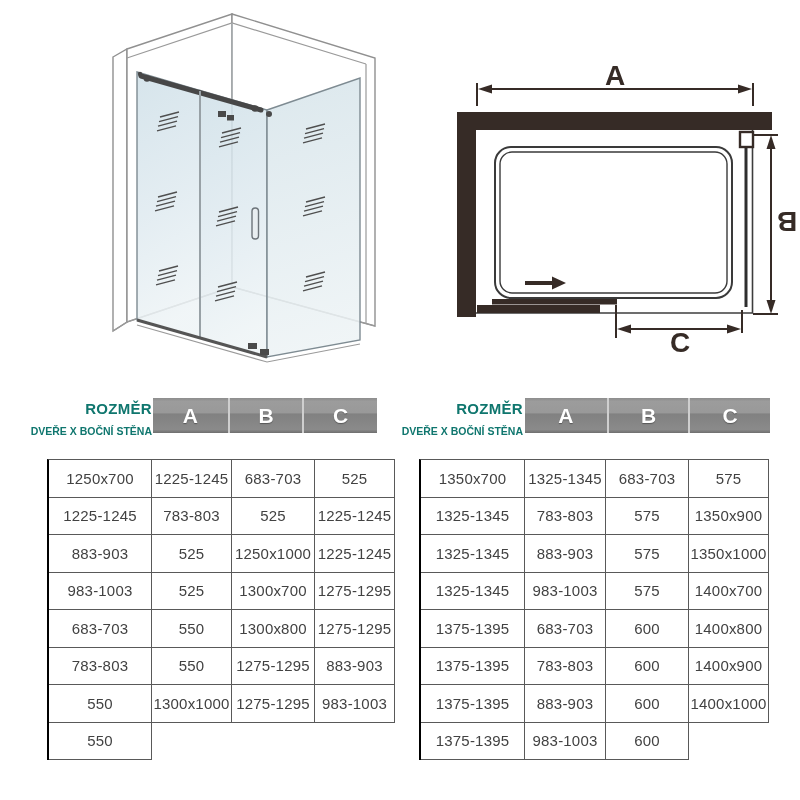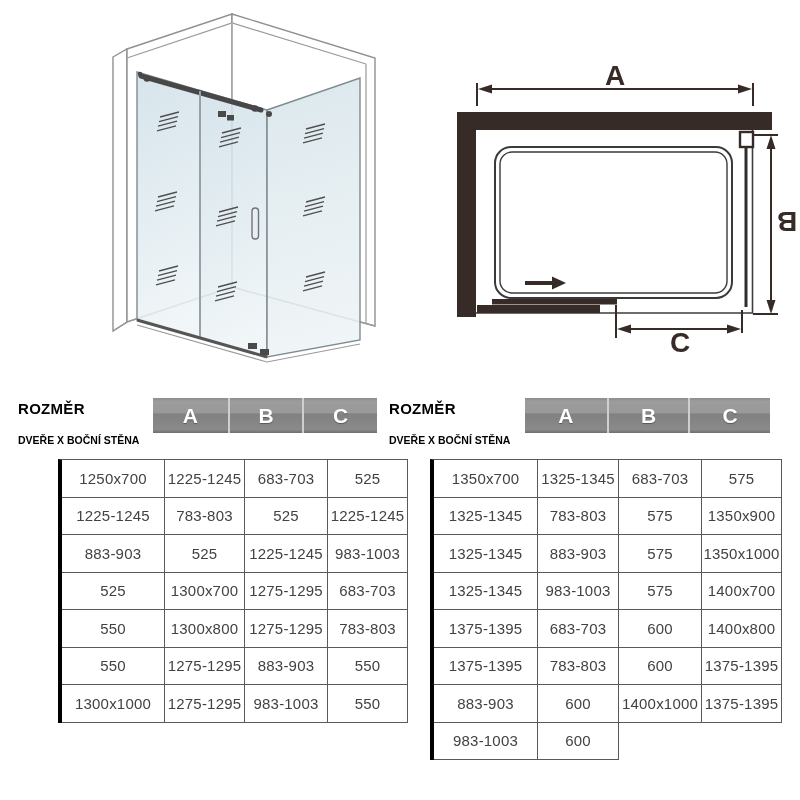--- a/index.html
+++ b/index.html
@@ -2,35 +2,35 @@
 <html><head>
 <meta charset="utf-8">
 <style>
   html,body{margin:0;padding:0;background:#fff;}
   body{width:800px;height:800px;overflow:hidden;font-family:"Liberation Sans",sans-serif;}
   .canvas{position:relative;width:800px;height:800px;background:#fff;}
   .svgabs{position:absolute;}
   .iso{left:85px;top:5px;}
   .plan{left:440px;top:45px;}
 
-  .tlabel{position:absolute;text-align:left;color:#000000;}
+  .tlabel{position:absolute;text-align:right;color:#0f766e;}
   .tlabel.l{left:18px;top:401px;width:134px;}
   .tlabel.r{left:389px;top:401px;width:134px;}
   .tlabel .t1{font-size:15px;font-weight:bold;letter-spacing:.3px;line-height:16px;}
-  .tlabel .t2{font-size:10.5px;font-weight:bold;margin-top:17px;white-space:nowrap;line-height:13px;}
+  .tlabel .t2{font-size:10.5px;font-weight:bold;margin-top:8px;white-space:nowrap;line-height:13px;}
 
   .thead{position:absolute;height:35px;display:grid;grid-template-columns:1fr 1fr 1fr;
     background:linear-gradient(180deg,#8d8d8d 0%,#9c9c9c 10%,#999999 42%,#818181 46%,#8a8a8a 90%,#6f6f6f 100%);}
   .thead.l{left:153px;top:398px;width:224px;}
   .thead.r{left:525px;top:398px;width:245px;}
   .hcell{display:flex;align-items:center;justify-content:center;color:#fff;font-weight:bold;
     font-size:21px;text-shadow:0 1px 1px rgba(0,0,0,.35);}
   .hcell+.hcell{border-left:2px solid #cfcfcf;}
 
-  .tbody{position:absolute;display:grid;border-top:1px solid #595959;border-left:4px solid #000000;background:#fff;margin-left:11px;}
+  .tbody{position:absolute;display:grid;border-top:1px solid #595959;border-left:2px solid #000000;background:#fff;}
   .tbody.l{left:47px;top:459px;grid-template-columns:103px 80px 83px 80px;grid-auto-rows:37.5px;}
   .tbody.r{left:419px;top:459px;grid-template-columns:104px 81px 83px 80px;grid-auto-rows:37.5px;}
   .cell{border-right:1px solid #595959;border-bottom:1px solid #595959;display:flex;align-items:center;
     justify-content:center;font-size:15px;color:#424242;letter-spacing:.2px;}
 
   .dimtxt{font-family:"Liberation Sans",sans-serif;font-weight:bold;font-size:28px;fill:#362b26;}
 </style>
 </head>
 <body>
 
@@ -165,20 +165,21 @@
     <div class="cell">1250x700</div>
       <div class="cell">1225-1245</div>
       <div class="cell">683-703</div>
       <div class="cell">525</div>
       <div class="cell">1225-1245</div>
       <div class="cell">783-803</div>
       <div class="cell">525</div>
       <div class="cell">1225-1245</div>
       <div class="cell">883-903</div>
       <div class="cell">525</div>
+    <div class="cell">1250x1000</div>
       <div class="cell">1225-1245</div>
       <div class="cell">983-1003</div>
       <div class="cell">525</div>
     <div class="cell">1300x700</div>
       <div class="cell">1275-1295</div>
       <div class="cell">683-703</div>
       <div class="cell">550</div>
     <div class="cell">1300x800</div>
       <div class="cell">1275-1295</div>
       <div class="cell">783-803</div>
@@ -218,20 +219,21 @@
       <div class="cell">983-1003</div>
       <div class="cell">575</div>
     <div class="cell">1400x700</div>
       <div class="cell">1375-1395</div>
       <div class="cell">683-703</div>
       <div class="cell">600</div>
     <div class="cell">1400x800</div>
       <div class="cell">1375-1395</div>
       <div class="cell">783-803</div>
       <div class="cell">600</div>
+    <div class="cell">1400x900</div>
       <div class="cell">1375-1395</div>
       <div class="cell">883-903</div>
       <div class="cell">600</div>
     <div class="cell">1400x1000</div>
       <div class="cell">1375-1395</div>
       <div class="cell">983-1003</div>
       <div class="cell">600</div>
   </div>
 
 </div>

